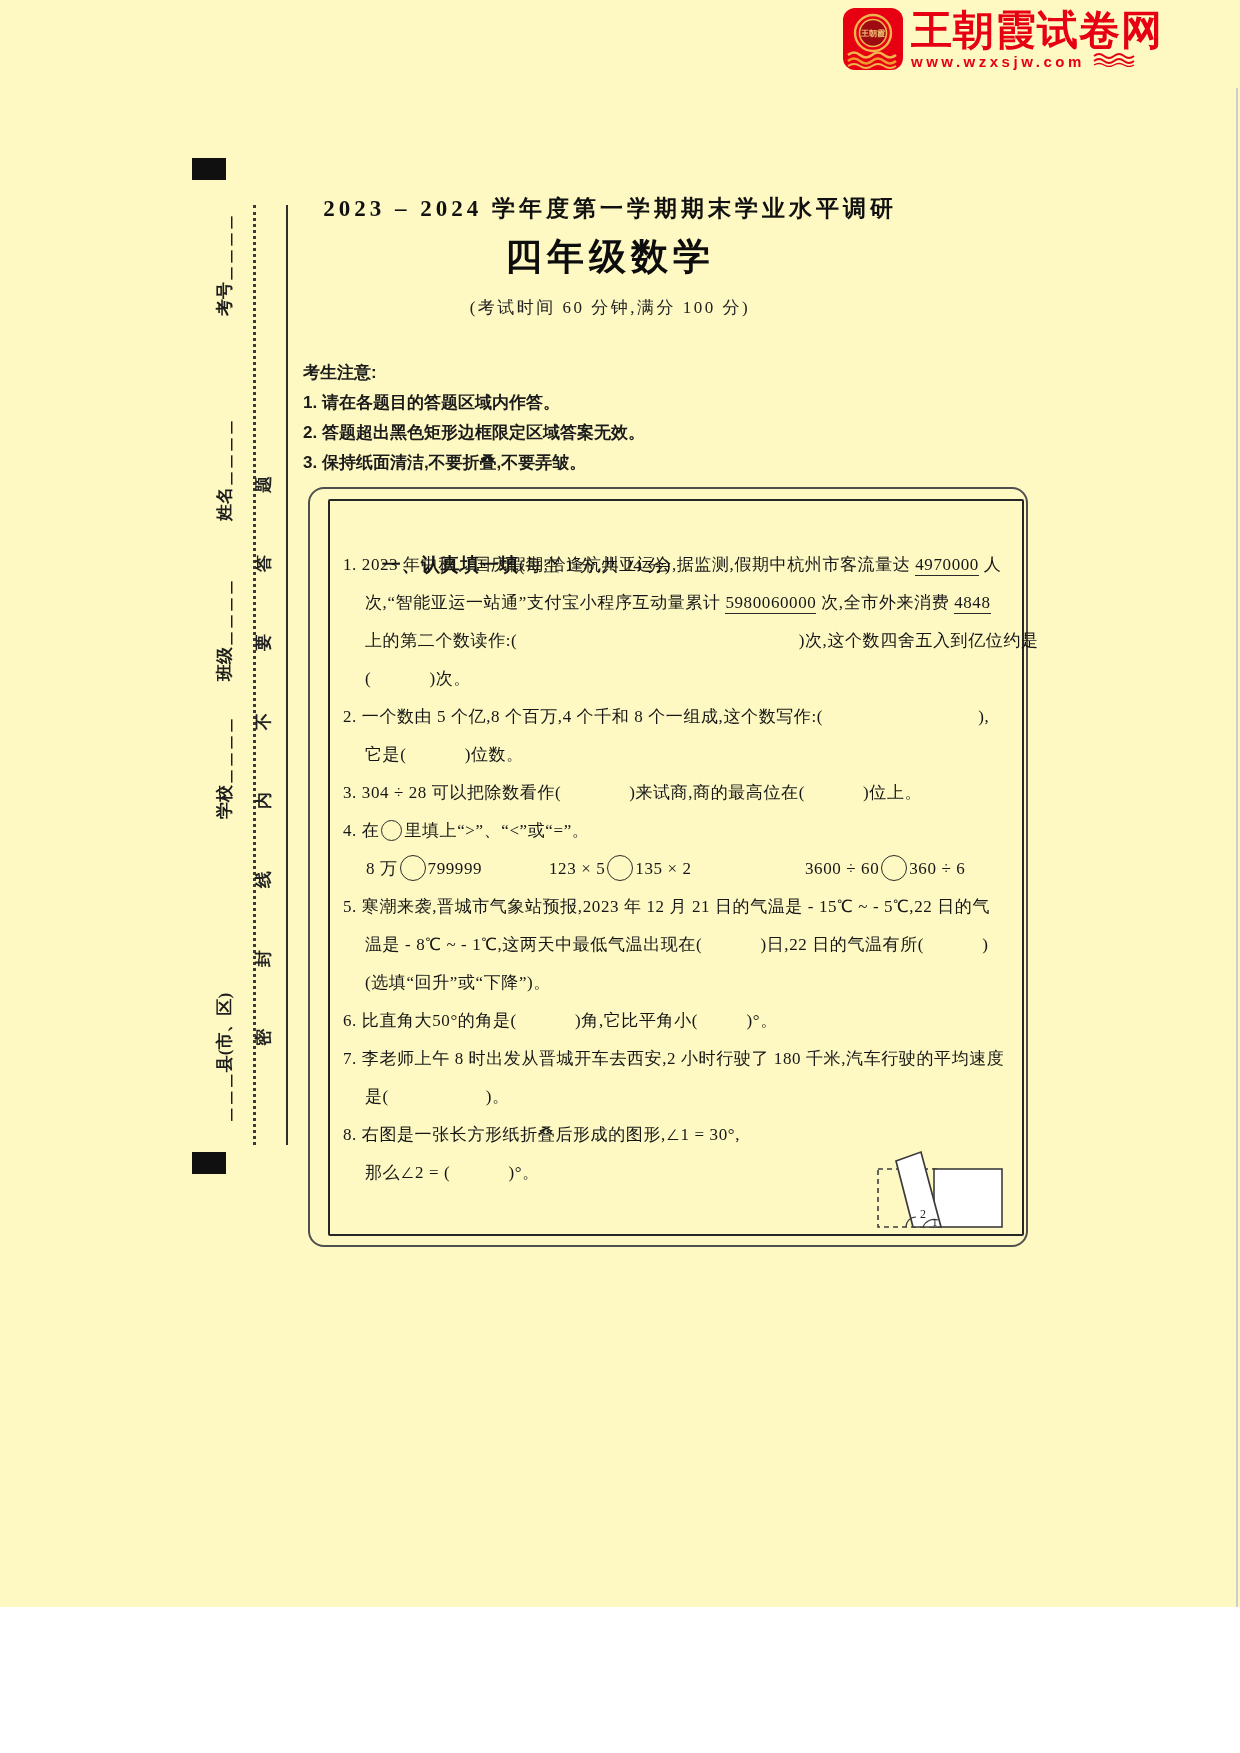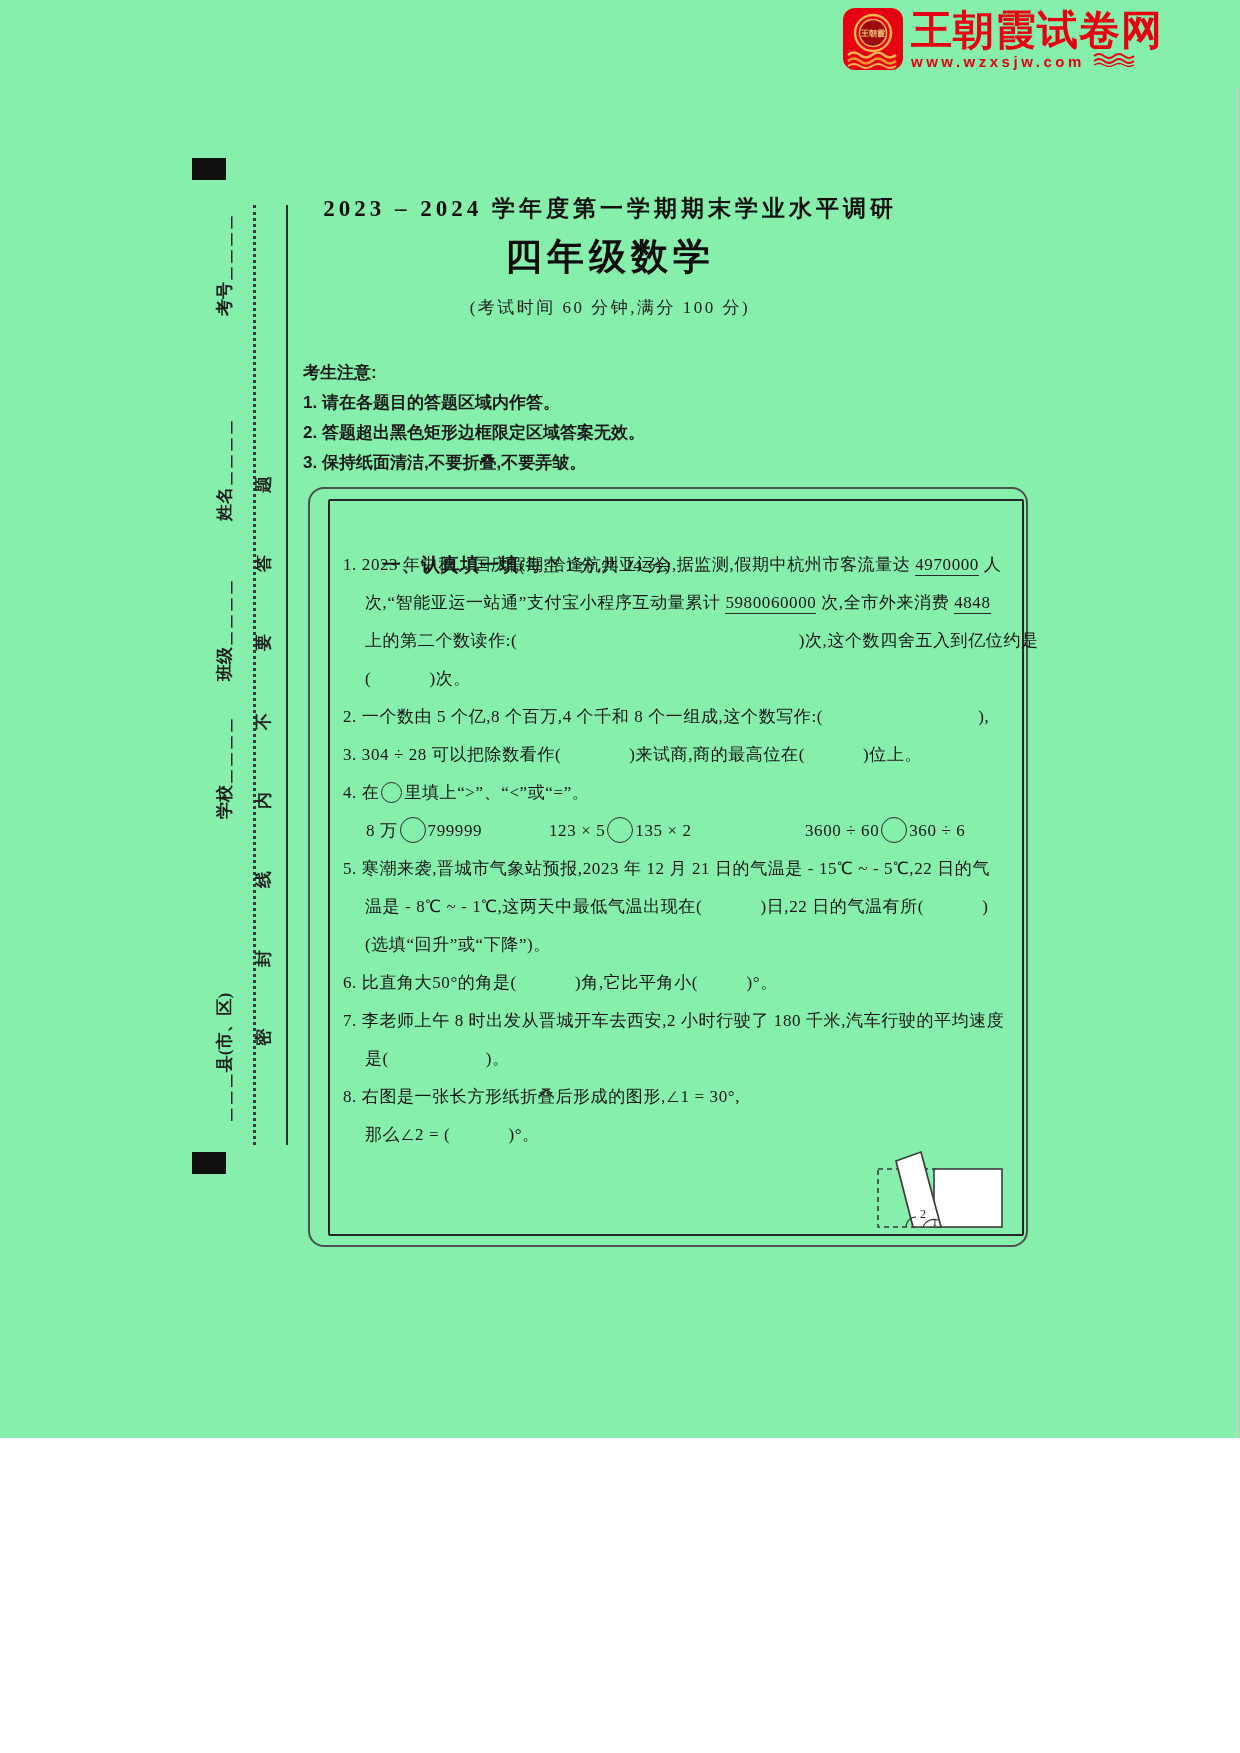--- a/index.html
+++ b/index.html
@@ -1,17 +1,17 @@
 <!DOCTYPE html>
 <html><head>
 <meta charset="utf-8">
 <style>
   * { margin:0; padding:0; box-sizing:border-box; }
   body { background:#fff; }
-  .page { position:relative; width:1240px; height:1438px; background:#86efac;
+  .page { position:relative; width:1240px; height:1607px; background:#fef9c3;
           font-family:"Liberation Serif", serif; color:#1c1c1c; overflow:hidden;padding-left:48px; }
 
   
   .logo { position:absolute; left:843px; top:8px; display:flex; align-items:flex-start; }
   .logo-icon { width:60px; height:62px; }
   .logo-right { margin-left:8px; }
   .brand { font-family:"Liberation Sans", sans-serif; font-weight:900; font-size:41px;
            line-height:44px; color:#e60012; letter-spacing:1px; white-space:nowrap; }
   .url-row { display:flex; align-items:flex-start; margin-top:1px; }
   .url { font-family:"Liberation Sans", sans-serif; font-weight:700; font-size:15px;
@@ -126,20 +126,21 @@
       <div class="ln">
         <span class="sec-title">一、认真填一填</span><span class="sec-score">(每空 1 分,共 24 分)</span>
       </div>
 
       <div class="ln"><span>1. 2023 年中秋、国庆假期,恰逢杭州亚运会,据监测,假期中杭州市客流量达 </span><span class="uline">4970000</span><span> 人</span></div>
       <div class="ln cont"><span>次,“智能亚运一站通”支付宝小程序互动量累计 </span><span class="uline">5980060000</span><span> 次,全市外来消费 </span><span class="uline">4848</span></div>
       <div class="ln cont"><span>上的第二个数读作:(                                                          )次,这个数四舍五入到亿位约是</span></div>
       <div class="ln cont"><span>(            )次。</span></div>
 
       <div class="ln"><span>2. 一个数由 5 个亿,8 个百万,4 个千和 8 个一组成,这个数写作:(                                ),</span></div>
+      <div class="ln cont"><span>它是(            )位数。</span></div>
 
       <div class="ln"><span>3. 304 ÷ 28 可以把除数看作(              )来试商,商的最高位在(            )位上。</span></div>
 
       <div class="ln"><span>4. 在</span><span class="circle small"></span><span>里填上“&gt;”、“&lt;”或“=”。</span></div>
       <div class="ln">
         <span class="cmp-grp g0"><span>8 万</span><span class="circle"></span><span>799999</span></span>
         <span class="cmp-grp g1"><span>123 × 5</span><span class="circle"></span><span>135 × 2</span></span>
         <span class="cmp-grp g2"><span>3600 ÷ 60</span><span class="circle"></span><span>360 ÷ 6</span></span>
       </div>
 

